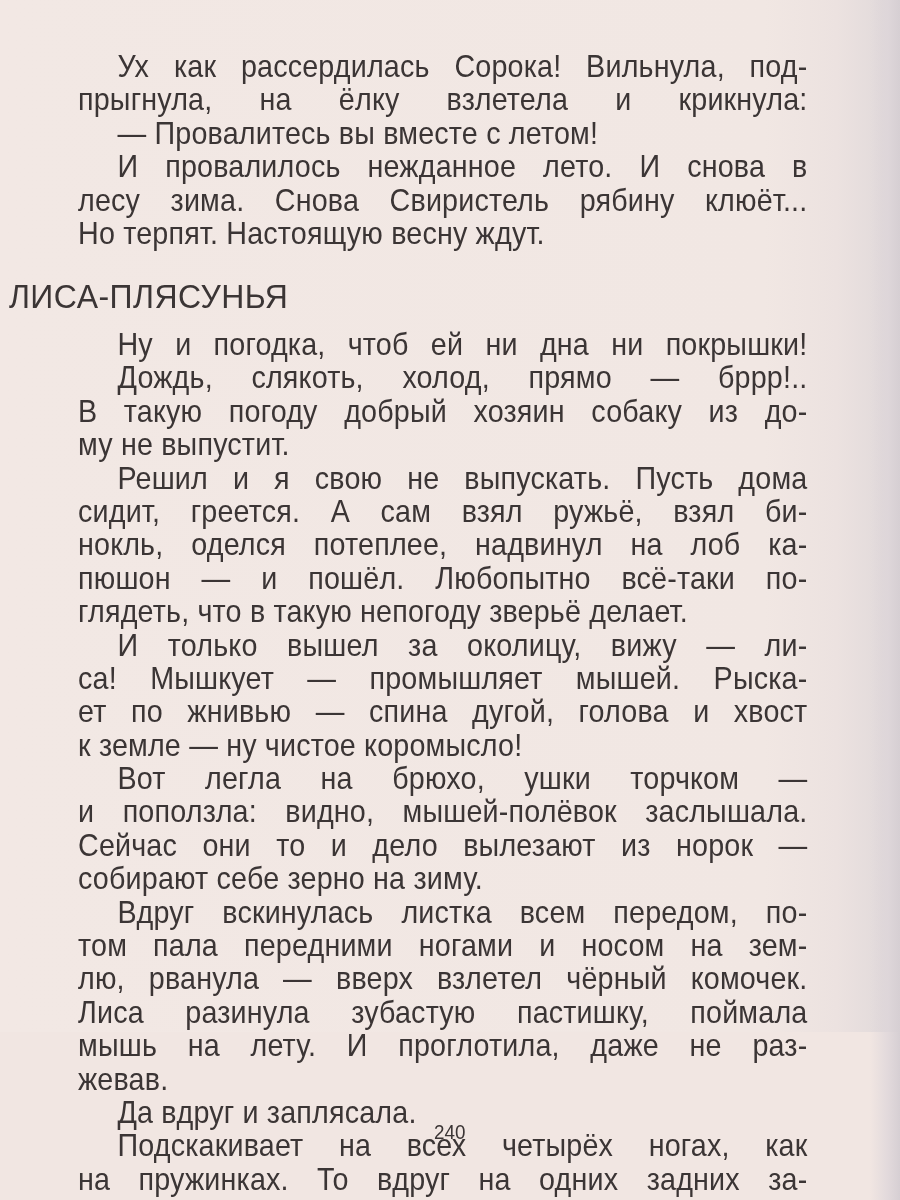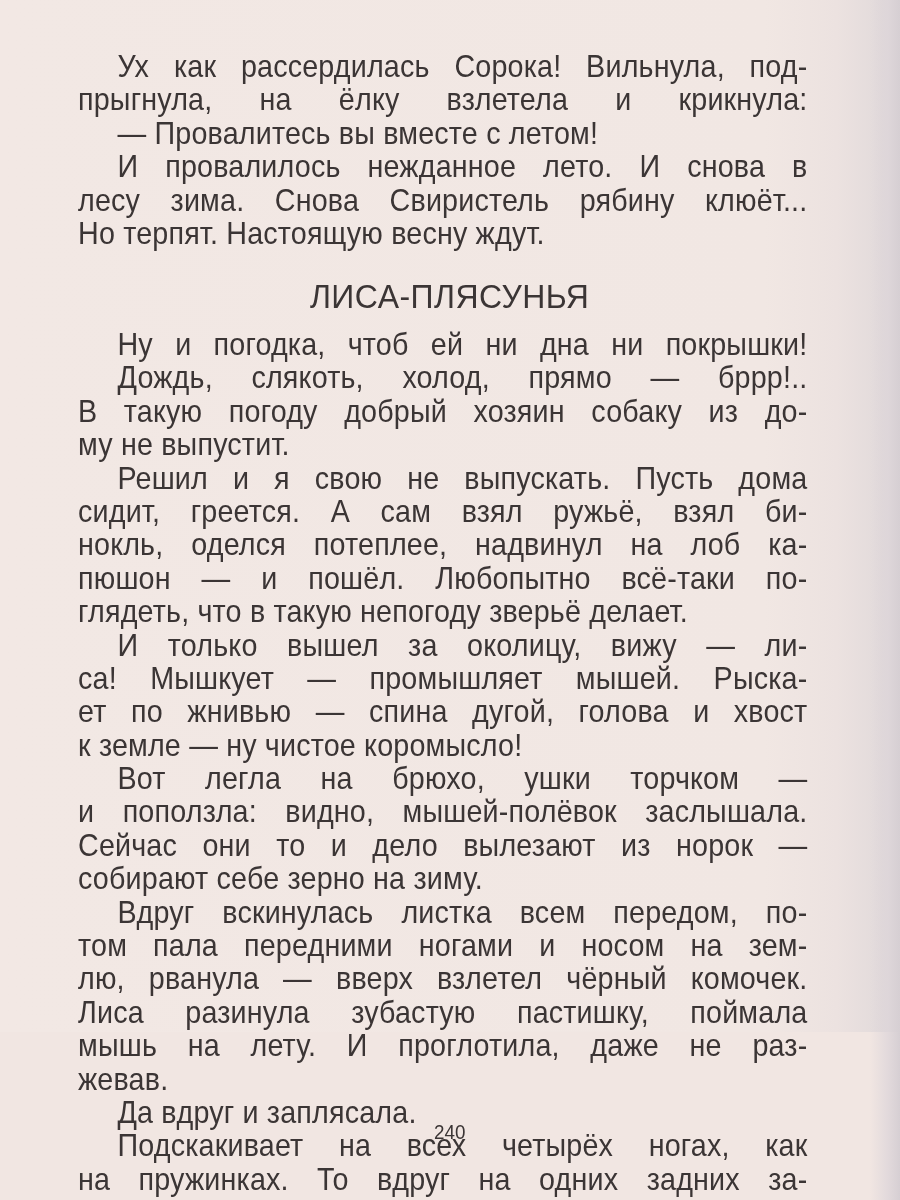--- a/index.html
+++ b/index.html
@@ -44,21 +44,20 @@
       text-align: justify;
       text-align-last: justify;
       height: 33.4px;
     }
     .line.indent { padding-left: 42px; }
     .line.last { text-align-last: left; }
     .heading {
       position: absolute;
       left: 0; width: 900px;
       top: 277px;
-      text-align: center;
       font-size: 34px;
       letter-spacing: 0.5px;
       color: #3b3535;
     }
     .heading span { display: inline-block; transform: scaleX(0.94); }
     .page-number {
       position: absolute;
       left: 0; width: 900px;
       top: 1121px;
       text-align: center;

